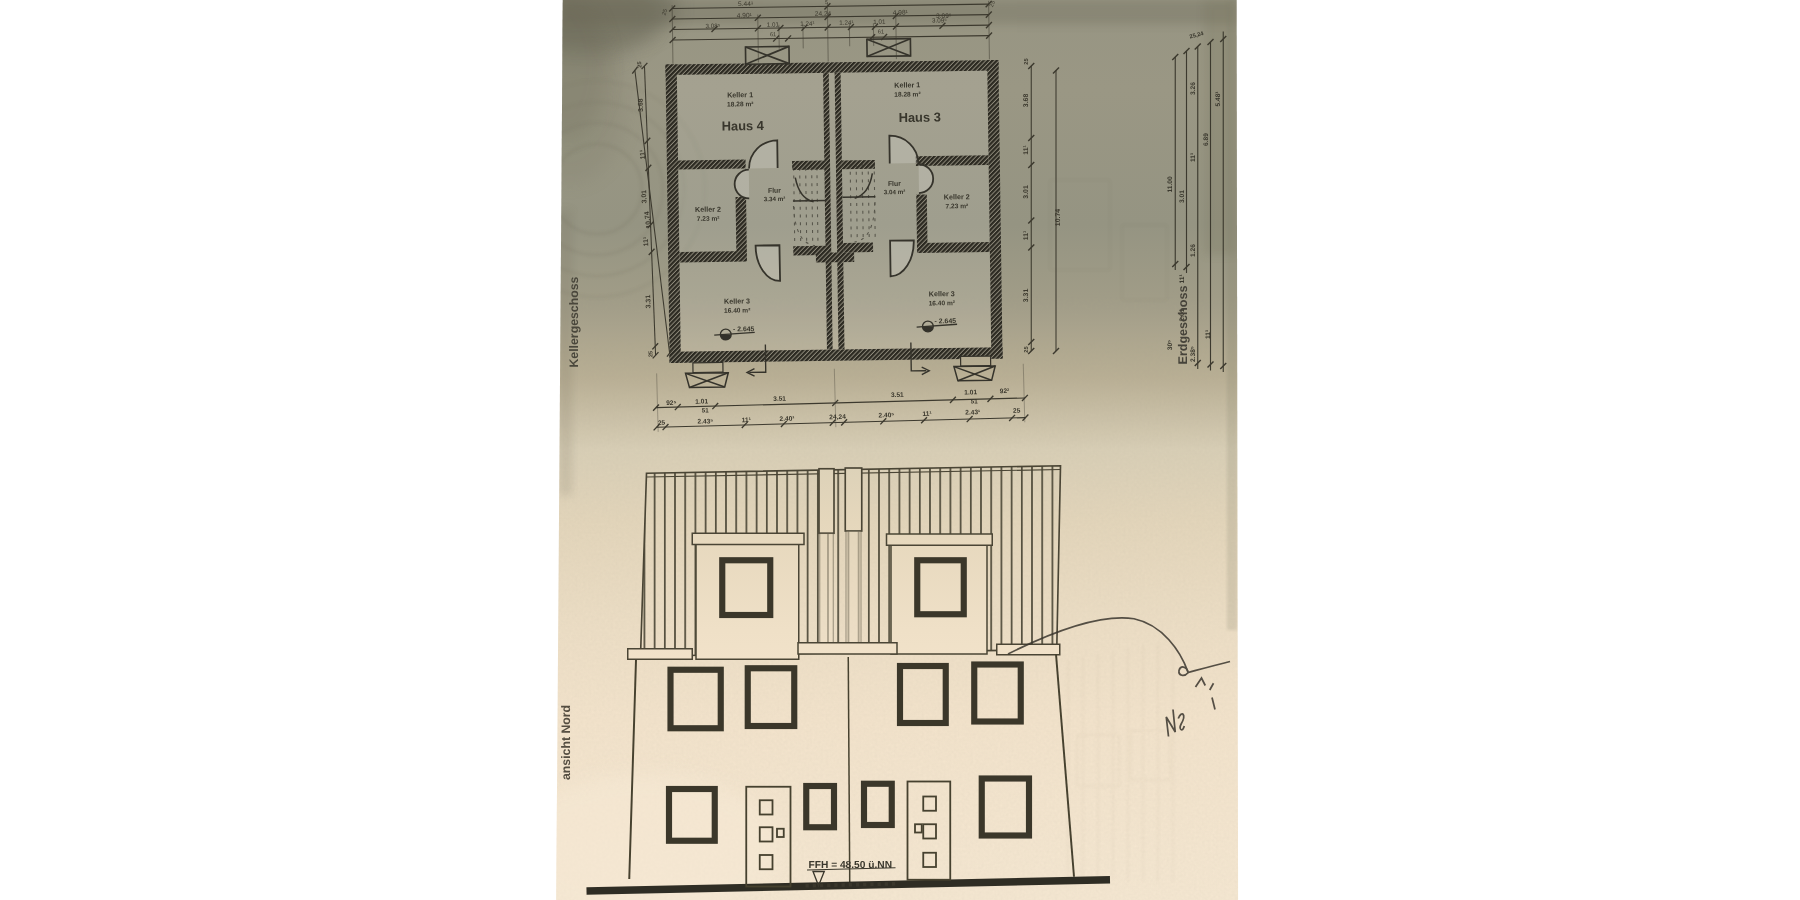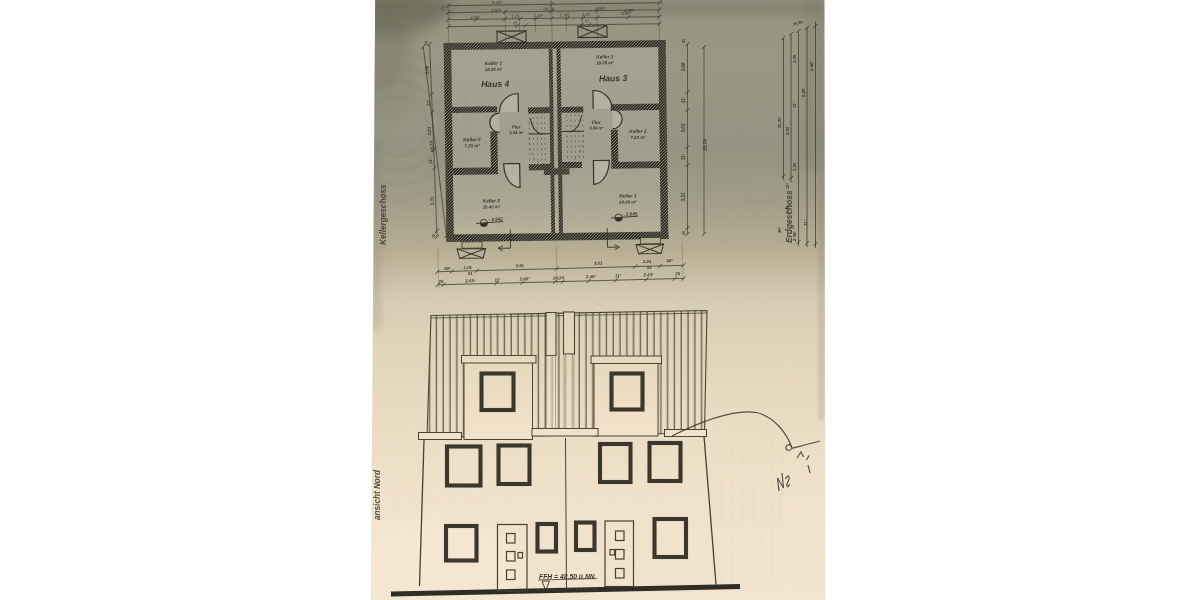--- a/index.html
+++ b/index.html
@@ -1,17 +1,17 @@
 <!DOCTYPE html>
 <html><head>
 <meta charset="utf-8">
 <style>
   html,body{margin:0;padding:0;background:#ffffff;}
   #c{position:relative;width:1088px;height:600px;background:#ffffff;overflow:hidden;
-     font-family:"Liberation Sans", sans-serif;font-style:italic;}
+     font-family:"Liberation Sans", sans-serif;}
   svg{display:block}
 </style>
 </head>
 <body>
 <div id="c">
 <svg width="1200" height="600" viewBox="0 0 1200 600">
 <defs>
   <linearGradient id="paperGrad" x1="0" y1="0" x2="0" y2="600" gradientUnits="userSpaceOnUse">
     <stop offset="0" stop-color="#979583"></stop>
     <stop offset="0.10" stop-color="#9a9784"></stop>

